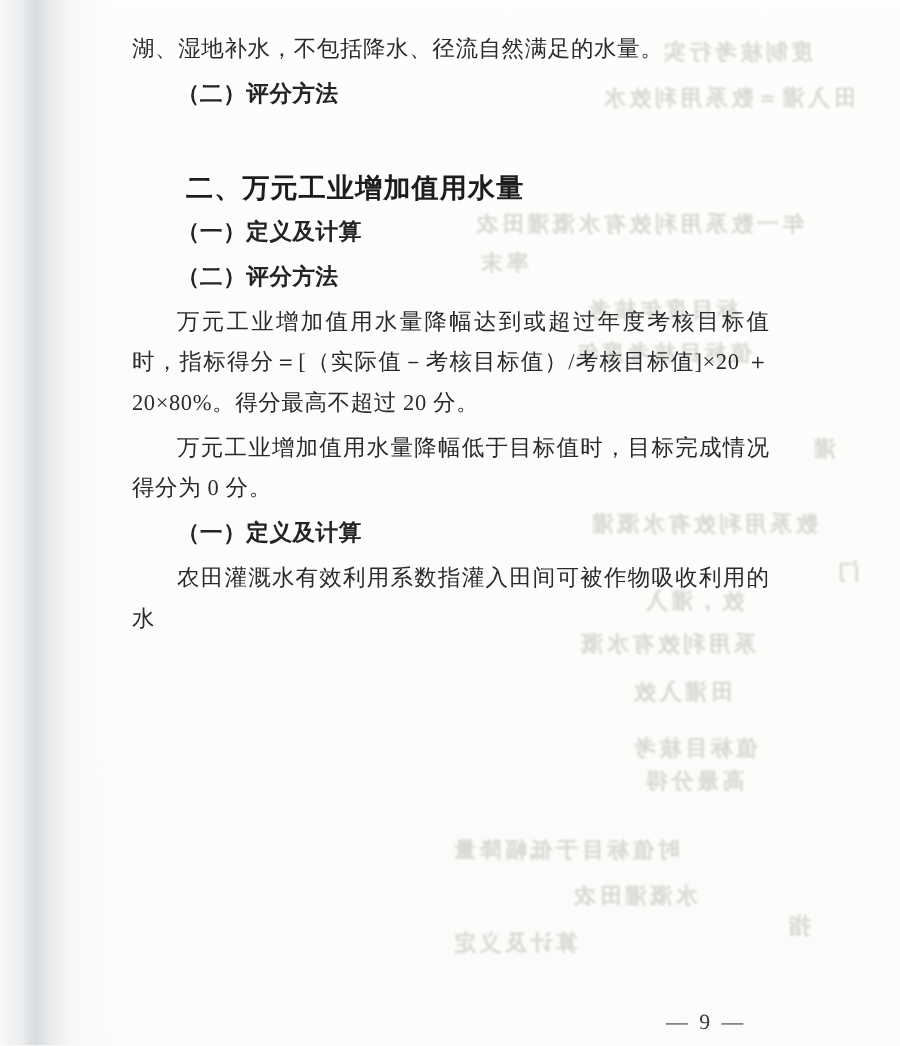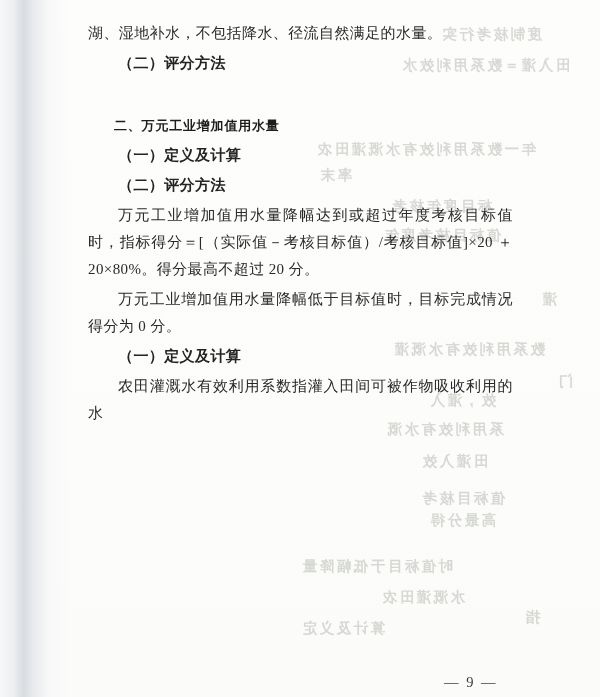--- a/index.html
+++ b/index.html
@@ -33,21 +33,21 @@
     font-size:15px;
     line-height:27px;
     letter-spacing:0.4px;
     text-align:justify;
     text-justify:inter-ideograph;
   }
   .para.indent{text-indent:2em;}
   .para.heading{
     font-family:"Liberation Sans","DejaVu Sans",sans-serif;
     font-weight:bold;
-    font-size:13px;
+    font-size:18px;
     letter-spacing:0.8px;
     color:#1d1d1d;
     margin-top:35px;
   }
   .para.sub{
     font-weight:600;
     color:#242424;
   }
   
   .ghost-layer{position:absolute;left:0;top:0;width:600px;height:697px;pointer-events:none;}

